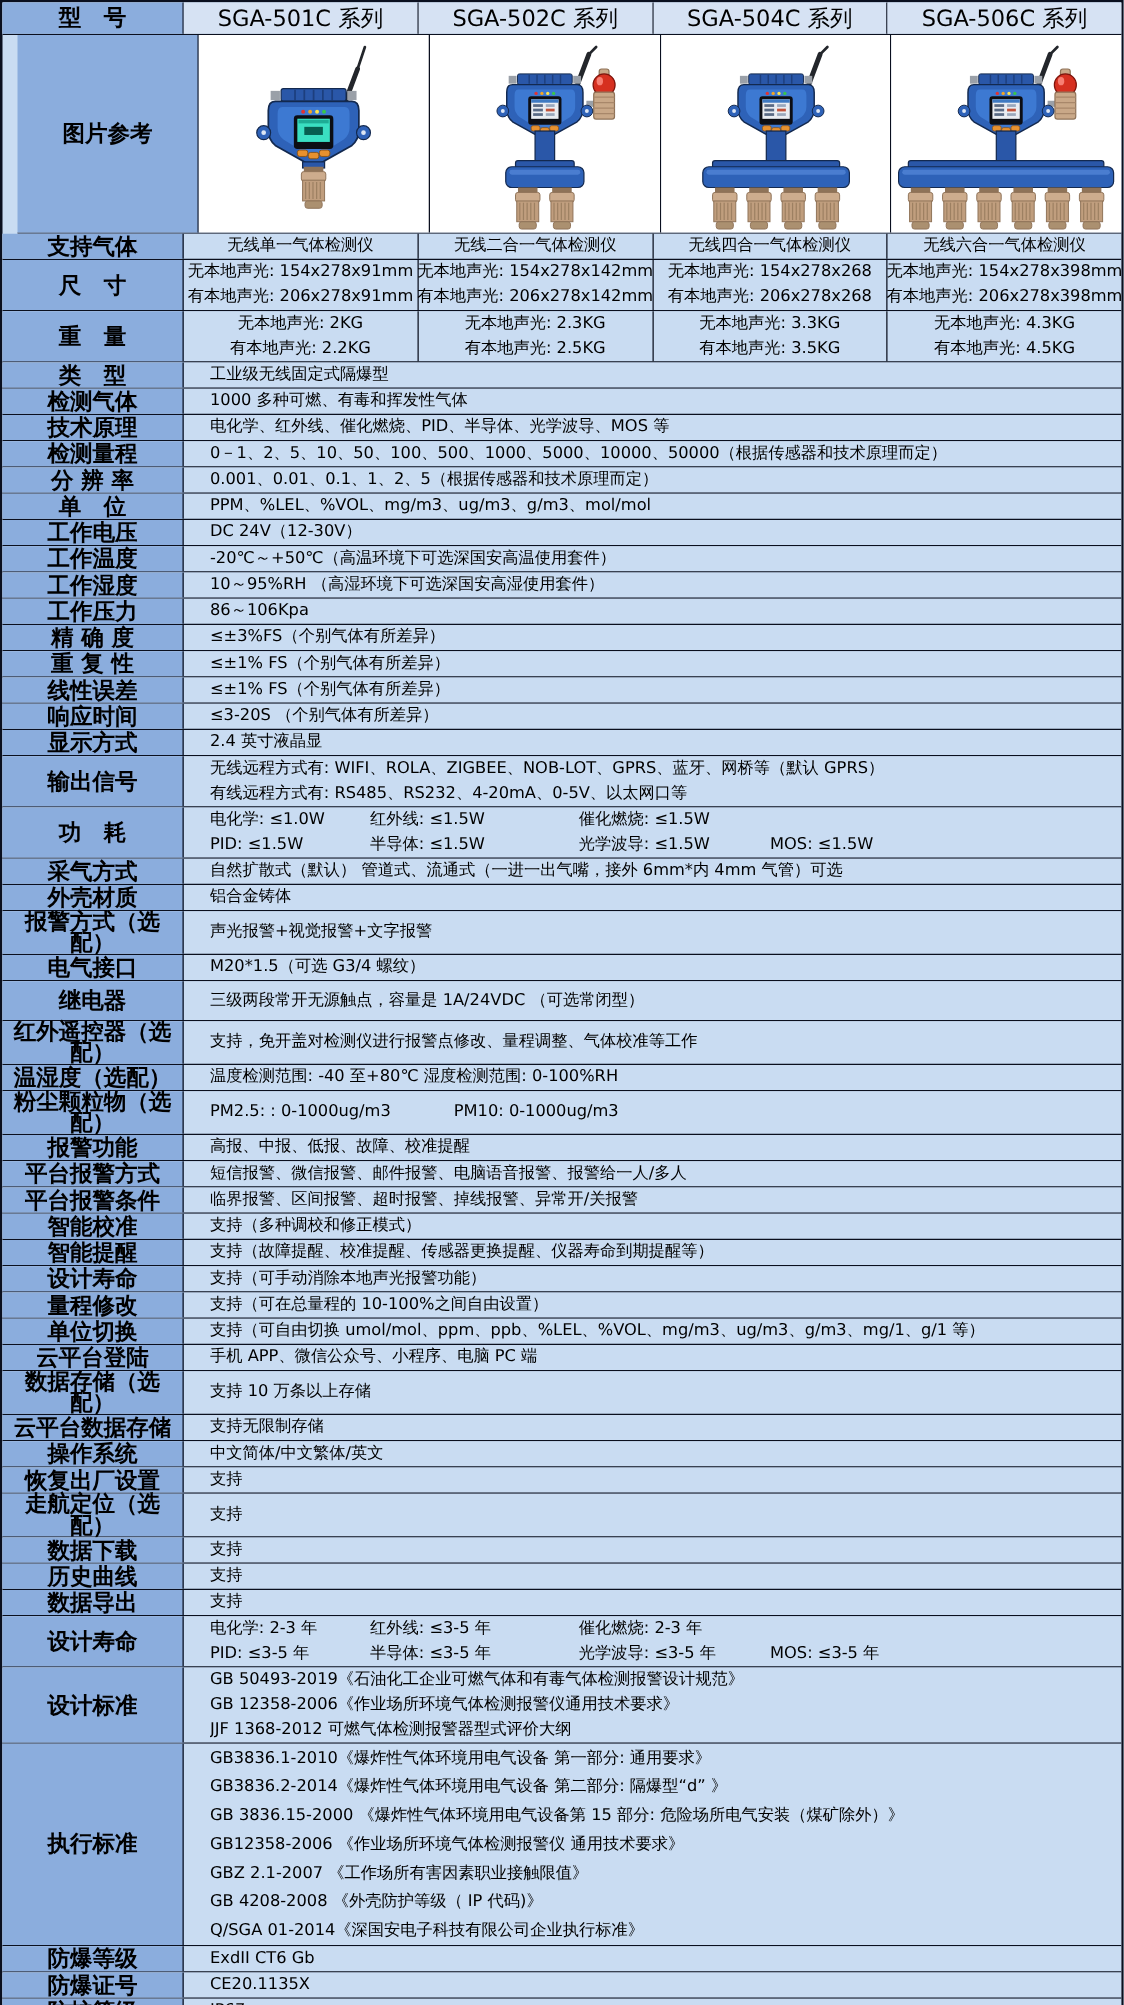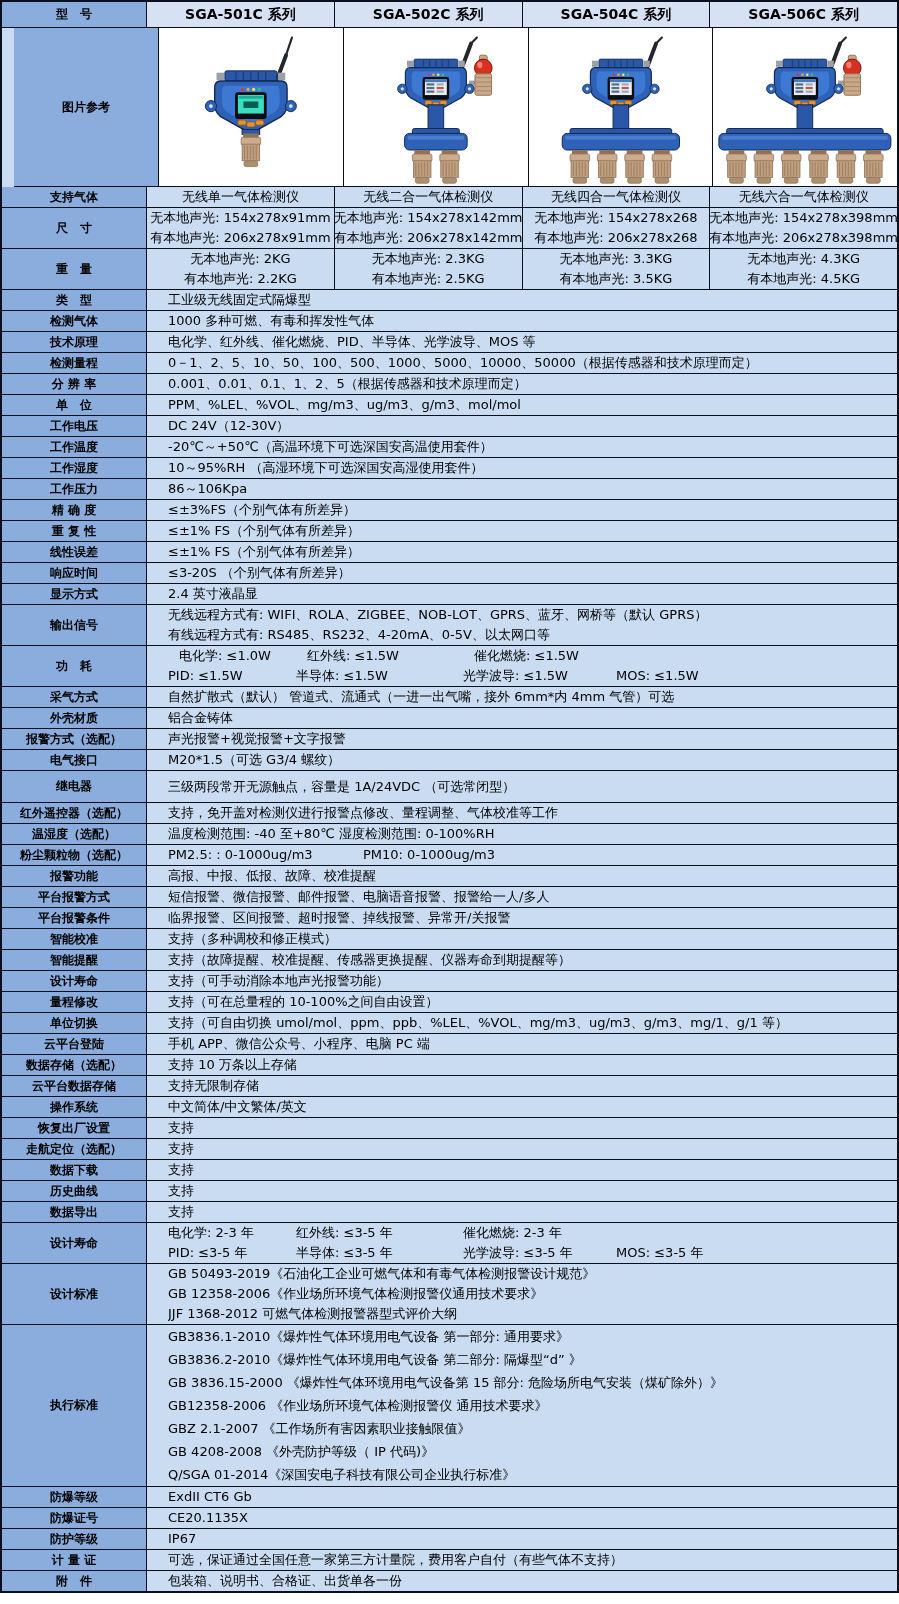--- a/index.html
+++ b/index.html
@@ -11,32 +11,32 @@
     color:#000;
     background:var(--value-bg,#C9DCF2);
   }
   .row{display:flex;border-bottom:1px solid var(--border,#0a0f1e);background:var(--value-bg,#C9DCF2);}
   .row:last-child{border-bottom:none;}
   .label{
     flex:0 0 145px;width:145px;box-sizing:border-box;
     background:var(--label-bg,#8BADDD);
     border-right:1px solid var(--border,#0a0f1e);
     display:flex;align-items:center;justify-content:center;
-    font-weight:bold;font-size:12px;text-align:center;line-height:17px;
+    font-weight:bold;font-size:18px;text-align:center;line-height:17px;
     padding:0 2px;
   }
   .cells{flex:1;display:flex;min-width:0;}
   .cell{
     flex:1;box-sizing:border-box;min-width:0;
     border-right:1px solid var(--border,#0a0f1e);
     display:flex;flex-direction:column;align-items:center;justify-content:center;
   }
   .cell:last-child{border-right:none;}
   .header-row{height:25px;}
-  .header-row .cell{background:var(--header-bg,#D6E2F3);font-weight:bold;font-size:14px;}
+  .header-row .cell{background:var(--header-bg,#D6E2F3);font-weight:normal;font-size:18px;}
   .image-row{height:158px;margin-left:12px;}
   .image-row .cell{background:#fff;padding:0;overflow:hidden;}
   .image-row .cell svg{display:block;width:100%;height:100%;}
   .value{
     flex:1;min-width:0;display:flex;flex-direction:column;justify-content:center;
     padding-left:21px;box-sizing:border-box;
   }
   .line{height:20px;line-height:20px;font-size:13px;white-space:nowrap;overflow:hidden;}
   .cell .line{text-align:center;}
   .row-tall .line{height:31px;line-height:31px;}
@@ -539,21 +539,21 @@
       <div class="row">
         <div class="label">输出信号</div>
         <div class="value">
           <div class="line">无线远程方式有: WIFI、ROLA、ZIGBEE、NOB-LOT、GPRS、蓝牙、网桥等（默认 GPRS）</div>
           <div class="line">有线远程方式有: RS485、RS232、4-20mA、0-5V、以太网口等</div>
         </div>
       </div>
       <div class="row">
         <div class="label">功　耗</div>
         <div class="value">
-          <div class="line"><span class="seg" style="min-width: 128px; margin-left: 11px;">电化学: ≤1.0W</span><span class="seg" style="min-width: 167px;">红外线: ≤1.5W</span><span class="seg">催化燃烧: ≤1.5W</span></div>
+          <div class="line"><span class="seg" style="min-width: 128px;">电化学: ≤1.0W</span><span class="seg" style="min-width: 167px;">红外线: ≤1.5W</span><span class="seg">催化燃烧: ≤1.5W</span></div>
           <div class="line"><span class="seg" style="min-width: 128px;">PID: ≤1.5W</span><span class="seg" style="min-width: 167px;">半导体: ≤1.5W</span><span class="seg" style="min-width: 153px;">光学波导: ≤1.5W</span><span class="seg">MOS: ≤1.5W</span></div>
         </div>
       </div>
       <div class="row">
         <div class="label">采气方式</div>
         <div class="value">
           <div class="line">自然扩散式（默认） 管道式、流通式（一进一出气嘴，接外 6mm*内 4mm 气管）可选</div>
         </div>
       </div>
       <div class="row">
@@ -712,21 +712,21 @@
         <div class="value">
           <div class="line">GB 50493-2019《石油化工企业可燃气体和有毒气体检测报警设计规范》</div>
           <div class="line">GB 12358-2006《作业场所环境气体检测报警仪通用技术要求》</div>
           <div class="line">JJF 1368-2012 可燃气体检测报警器型式评价大纲</div>
         </div>
       </div>
       <div class="row row-loose">
         <div class="label">执行标准</div>
         <div class="value">
           <div class="line">GB3836.1-2010《爆炸性气体环境用电气设备 第一部分: 通用要求》</div>
-          <div class="line">GB3836.2-2010《爆炸性气体环境用电气设备 第二部分: 隔爆型“d” 》</div>
+          <div class="line">GB3836.2-2014《爆炸性气体环境用电气设备 第二部分: 隔爆型“d” 》</div>
           <div class="line">GB 3836.15-2000 《爆炸性气体环境用电气设备第 15 部分: 危险场所电气安装（煤矿除外）》</div>
           <div class="line">GB12358-2006 《作业场所环境气体检测报警仪 通用技术要求》</div>
           <div class="line">GBZ 2.1-2007 《工作场所有害因素职业接触限值》</div>
           <div class="line">GB 4208-2008 《外壳防护等级（ IP 代码)》</div>
           <div class="line">Q/SGA 01-2014《深国安电子科技有限公司企业执行标准》</div>
         </div>
       </div>
       <div class="row">
         <div class="label">防爆等级</div>
         <div class="value">

